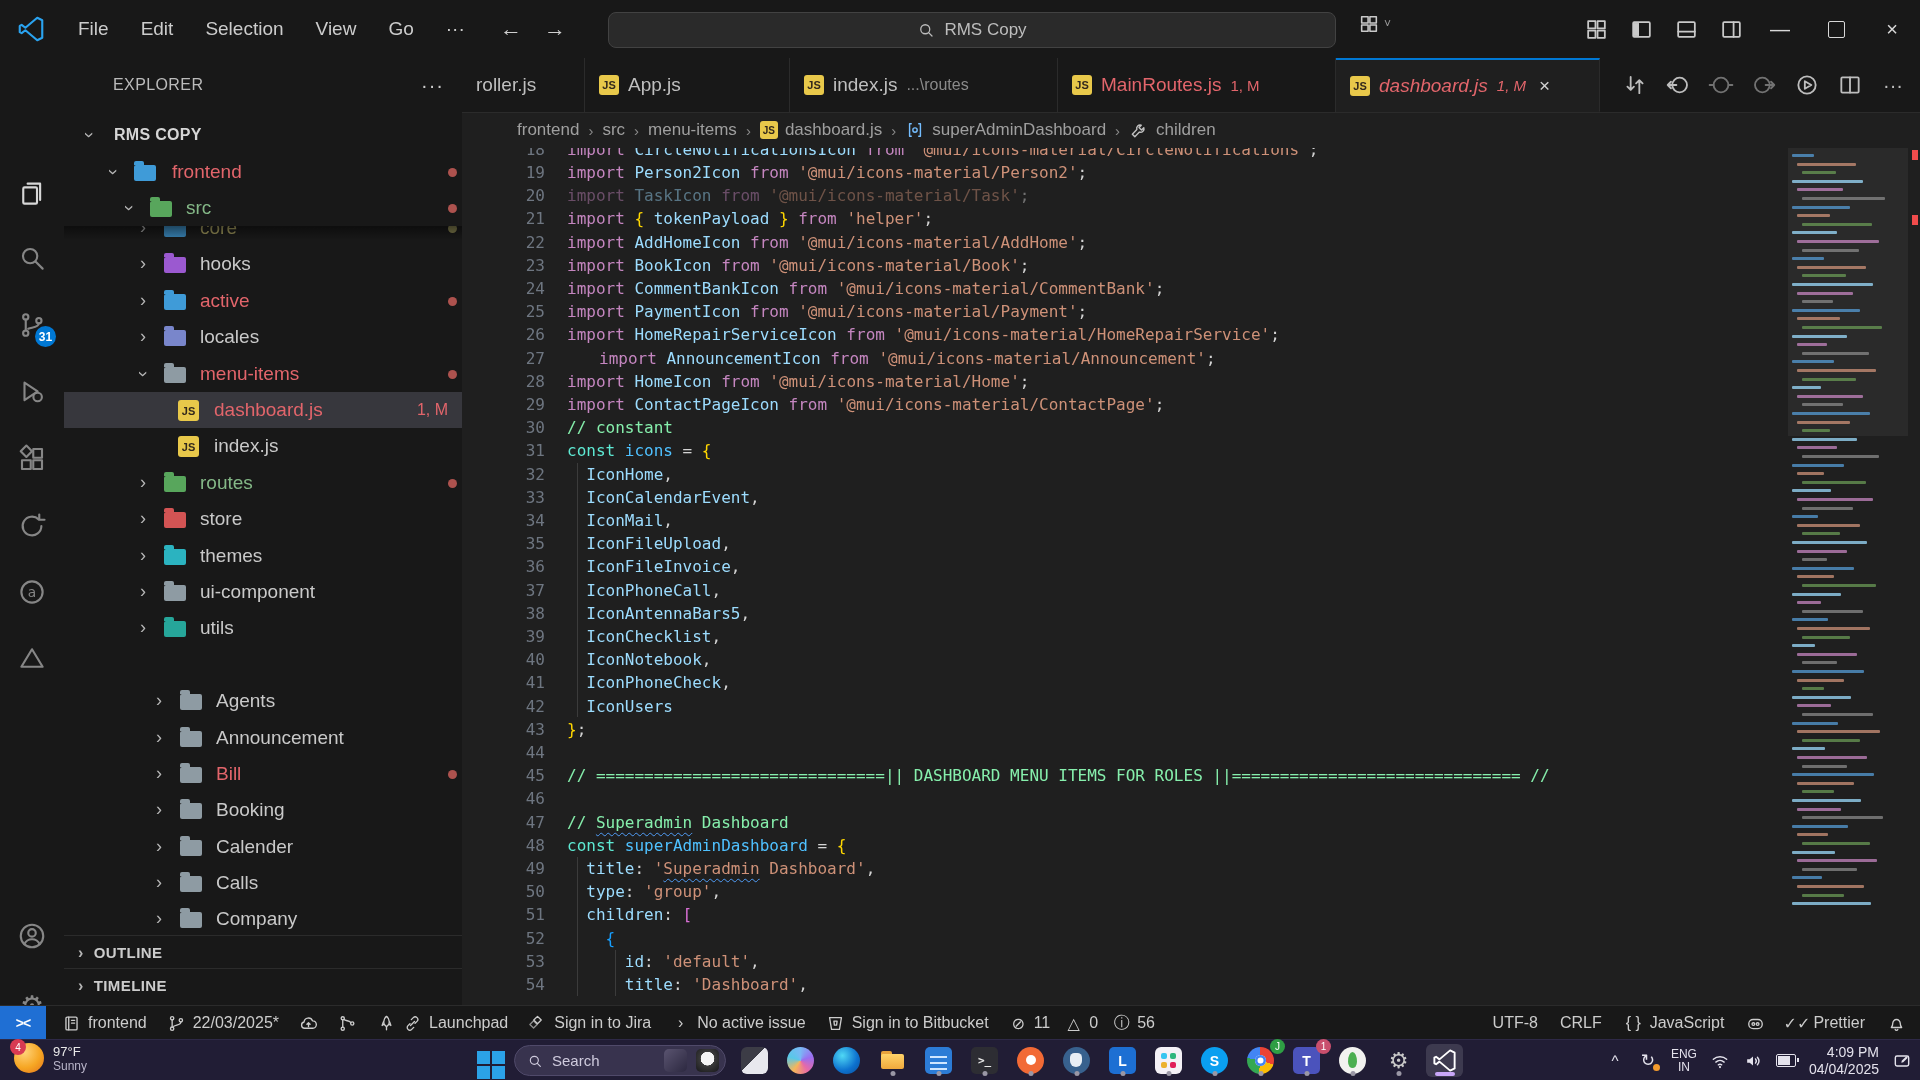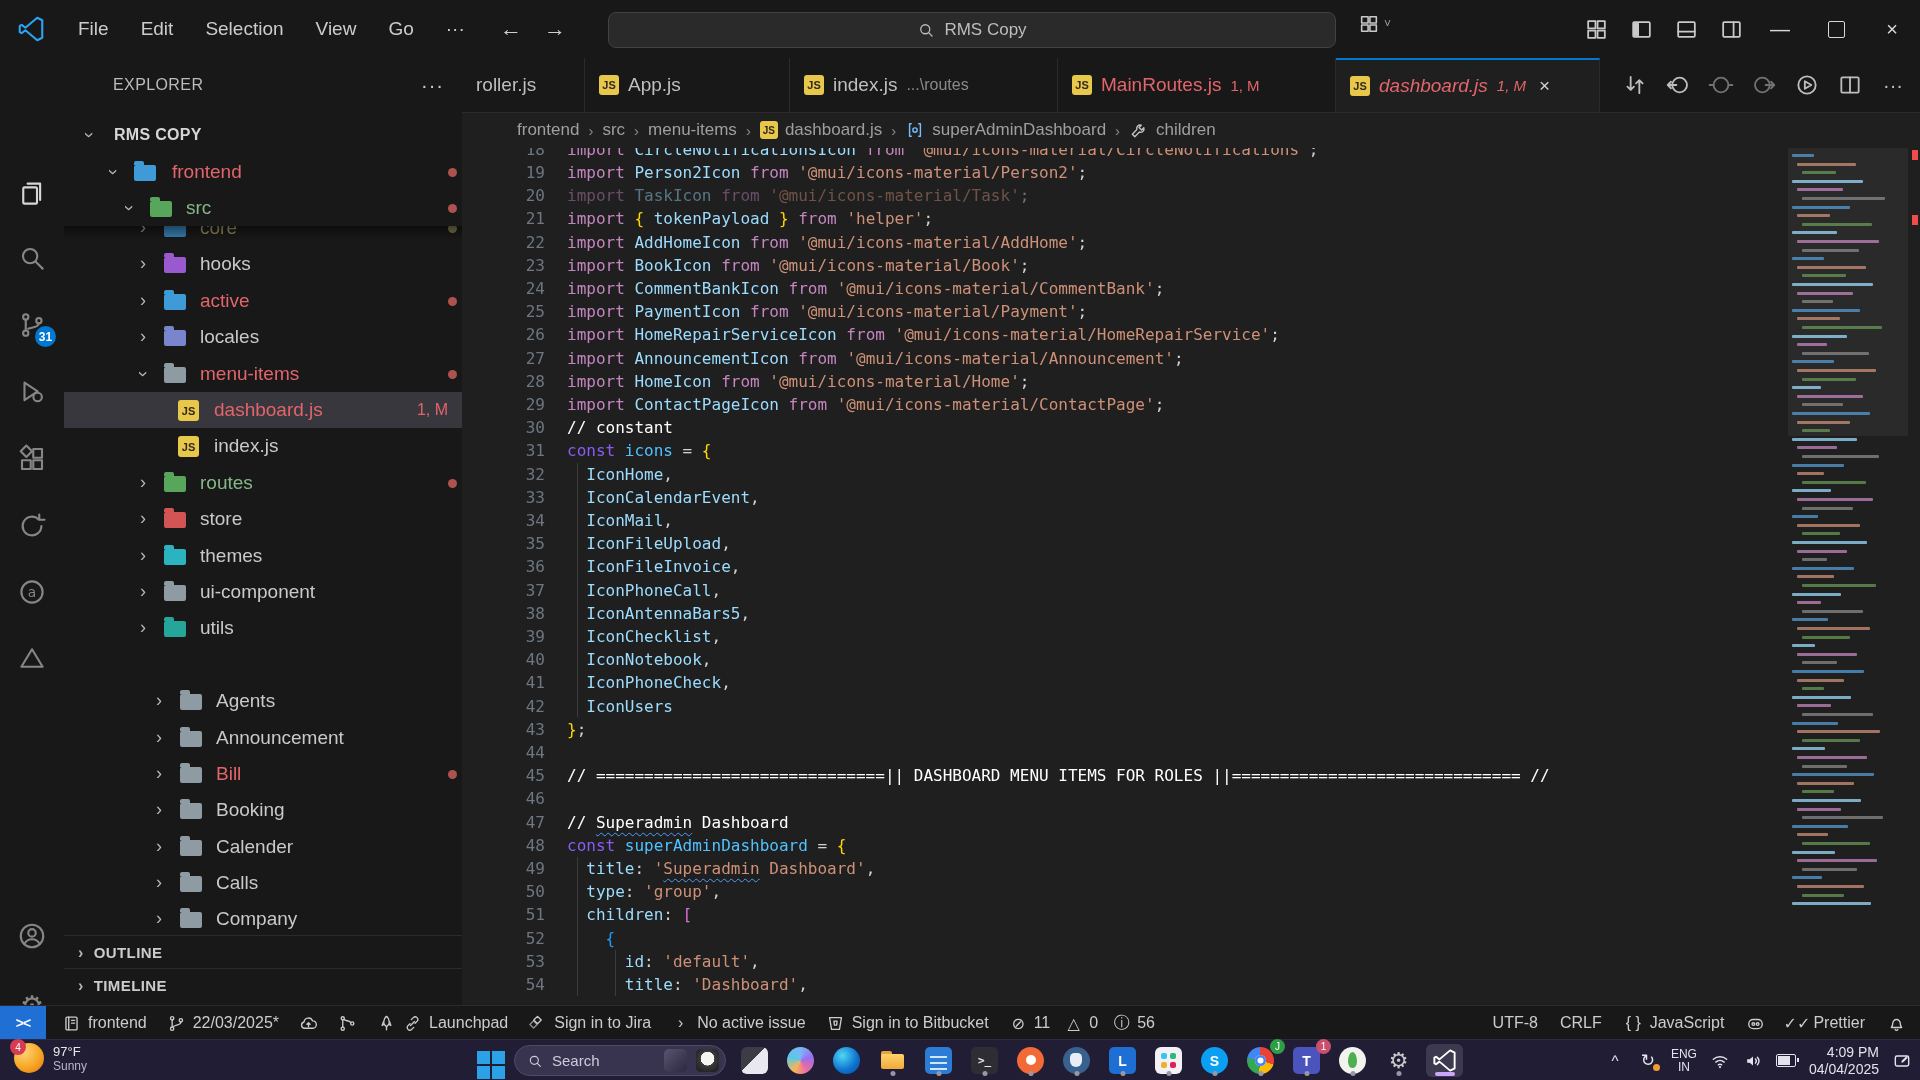--- a/index.html
+++ b/index.html
@@ -78,22 +78,22 @@
   .bsep{margin:0 9px;color:#8a8a8a;font-size:15px}
   .bc-js{width:18px;height:18px;font-size:10px}
   .bicon{width:20px;height:20px;color:#75beff}
   .bicon.gray{color:#c0c0c0}
   
   #code{position:absolute;top:90px;left:0;width:100%;height:857px;overflow:hidden;
      font-family:"DejaVu Sans Mono","Liberation Mono",monospace;font-size:16px}
   .lnum{position:absolute;left:0;width:83px;text-align:right;color:#6e7681;height:24px;line-height:24px}
   .cline{position:absolute;left:105px;height:24px;line-height:24px;white-space:pre;color:#d4d4d4}
   .cline.dim{opacity:.45}
-  .k{color:#C586C0}.d{color:#8b5cf6}.v{color:#9CDCFE}.V{color:#4FC1FF}.s{color:#CE9178}.p{color:#D4D4D4}
-  .c{color:#ffffff}.b1{color:#FFD700}.b2{color:#DA70D6}.b3{color:#179FFF}
+  .k{color:#C586C0}.d{color:#5eead4}.v{color:#9CDCFE}.V{color:#4FC1FF}.s{color:#CE9178}.p{color:#D4D4D4}
+  .c{color:#86efac}.b1{color:#FFD700}.b2{color:#DA70D6}.b3{color:#179FFF}
   .sq{text-decoration:underline;text-decoration-style:wavy;text-decoration-color:#4f9cf5;
       text-decoration-thickness:1px;text-underline-offset:4px}
   .iguide{position:absolute;width:1px;background:#3b3b3b}
   
   #mmap{position:absolute;top:0;right:12px;width:120px;height:100%;}
   #mmviewport{position:absolute;top:0;left:0;width:100%;height:288px;background:rgba(255,255,255,.05)}
   .mbar{position:absolute;height:3px;border-radius:1px;opacity:.75}
   .mmerr{position:absolute;width:6px;height:10px;background:#f14c4c;right:-10px}
   
   #statusbar{position:absolute;top:1005px;left:0;width:1920px;height:34px;background:#181818;border-top:1px solid #2b2b2b;
@@ -558,21 +558,21 @@
     <div id="lines">
         <div class="cline" style="top: -10px;"><span class="k">import </span><span class="v">CircleNotificationsIcon </span><span class="k">from </span><span class="s">'@mui/icons-material/CircleNotifications'</span><span class="p">;</span></div>
         <div class="cline" style="top: 13px; text-align: right;"><span class="k">import </span><span class="v">Person2Icon </span><span class="k">from </span><span class="s">'@mui/icons-material/Person2'</span><span class="p">;</span></div>
         <div class="cline dim" style="top: 36px;"><span class="k">import </span><span class="v">TaskIcon </span><span class="k">from </span><span class="s">'@mui/icons-material/Task'</span><span class="p">;</span></div>
         <div class="cline" style="top: 59px;"><span class="k">import </span><span class="b1">{ </span><span class="v">tokenPayload </span><span class="b1">} </span><span class="k">from </span><span class="s">'helper'</span><span class="p">;</span></div>
         <div class="cline" style="top: 83px;"><span class="k">import </span><span class="v">AddHomeIcon </span><span class="k">from </span><span class="s">'@mui/icons-material/AddHome'</span><span class="p">;</span></div>
         <div class="cline" style="top: 106px;"><span class="k">import </span><span class="v">BookIcon </span><span class="k">from </span><span class="s">'@mui/icons-material/Book'</span><span class="p">;</span></div>
         <div class="cline" style="top: 129px;"><span class="k">import </span><span class="v">CommentBankIcon </span><span class="k">from </span><span class="s">'@mui/icons-material/CommentBank'</span><span class="p">;</span></div>
         <div class="cline" style="top: 152px;"><span class="k">import </span><span class="v">PaymentIcon </span><span class="k">from </span><span class="s">'@mui/icons-material/Payment'</span><span class="p">;</span></div>
         <div class="cline" style="top: 175px;"><span class="k">import </span><span class="v">HomeRepairServiceIcon </span><span class="k">from </span><span class="s">'@mui/icons-material/HomeRepairService'</span><span class="p">;</span></div>
-        <div class="cline" style="top: 199px;"><span class="k">import </span><span class="v">AnnouncementIcon </span><span class="k">from </span><span class="s">'@mui/icons-material/Announcement'</span><span class="p">;</span></div>
+        <div class="cline" style="top: 199px; margin-left: 32px;"><span class="k">import </span><span class="v">AnnouncementIcon </span><span class="k">from </span><span class="s">'@mui/icons-material/Announcement'</span><span class="p">;</span></div>
         <div class="cline" style="top: 222px;"><span class="k">import </span><span class="v">HomeIcon </span><span class="k">from </span><span class="s">'@mui/icons-material/Home'</span><span class="p">;</span></div>
         <div class="cline" style="top: 245px;"><span class="k">import </span><span class="v">ContactPageIcon </span><span class="k">from </span><span class="s">'@mui/icons-material/ContactPage'</span><span class="p">;</span></div>
         <div class="cline" style="top: 268px;"><span class="c">// constant</span></div>
         <div class="cline" style="top: 291px;"><span class="d">const </span><span class="V">icons </span><span class="p">= </span><span class="b1">{</span></div>
         <div class="cline" style="top: 315px;"><span>  </span><span class="v">IconHome</span><span class="p">,</span></div>
         <div class="cline" style="top: 338px;"><span>  </span><span class="v">IconCalendarEvent</span><span class="p">,</span></div>
         <div class="cline" style="top: 361px;"><span>  </span><span class="v">IconMail</span><span class="p">,</span></div>
         <div class="cline" style="top: 384px;"><span>  </span><span class="v">IconFileUpload</span><span class="p">,</span></div>
         <div class="cline" style="top: 407px; text-align: center;"><span>  </span><span class="v">IconFileInvoice</span><span class="p">,</span></div>
         <div class="cline" style="top: 431px;"><span>  </span><span class="v">IconPhoneCall</span><span class="p">,</span></div>

